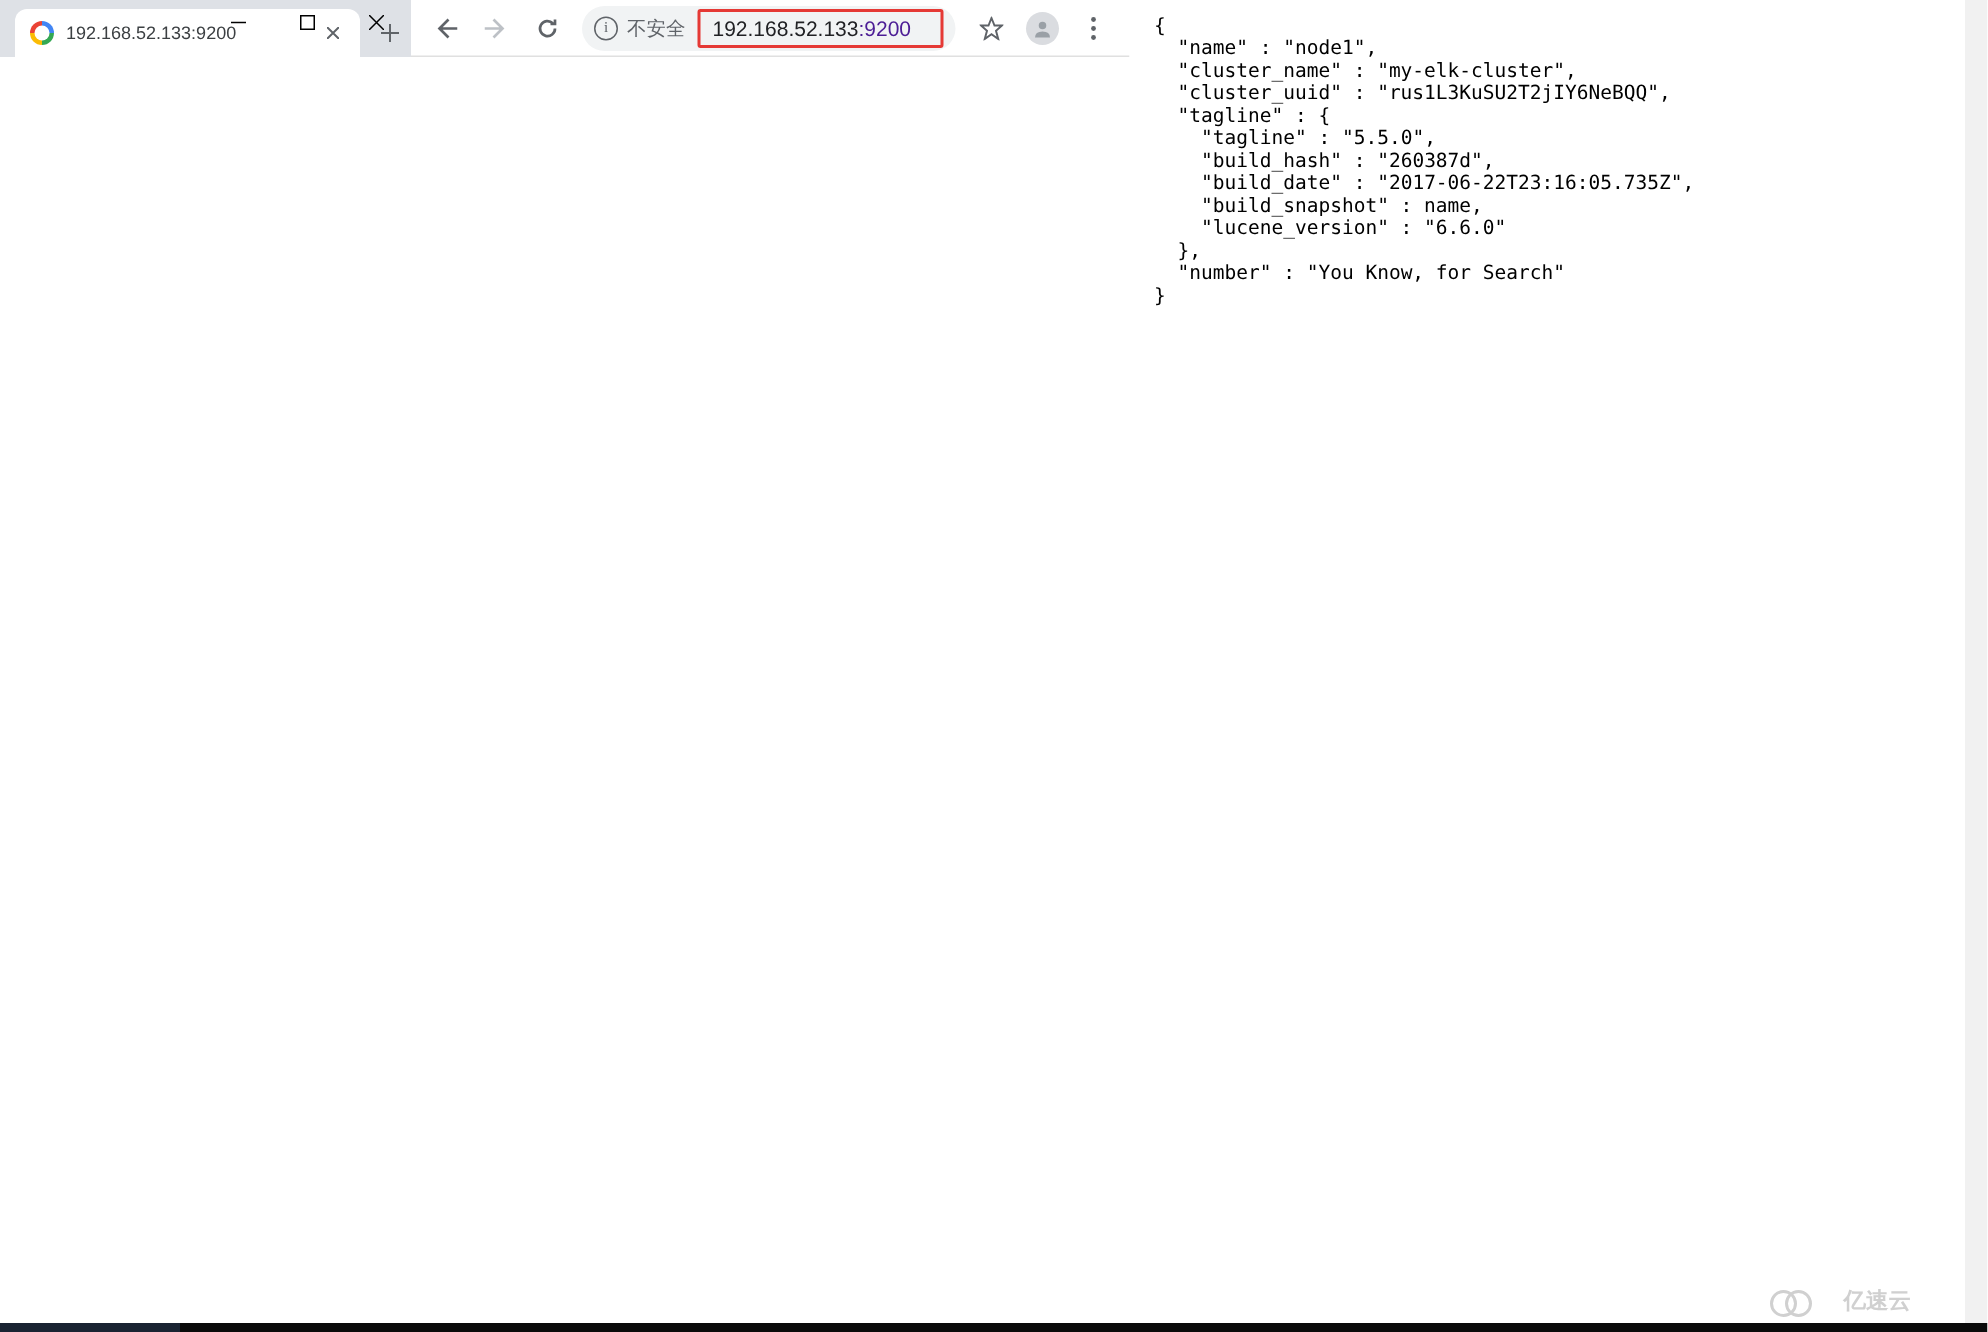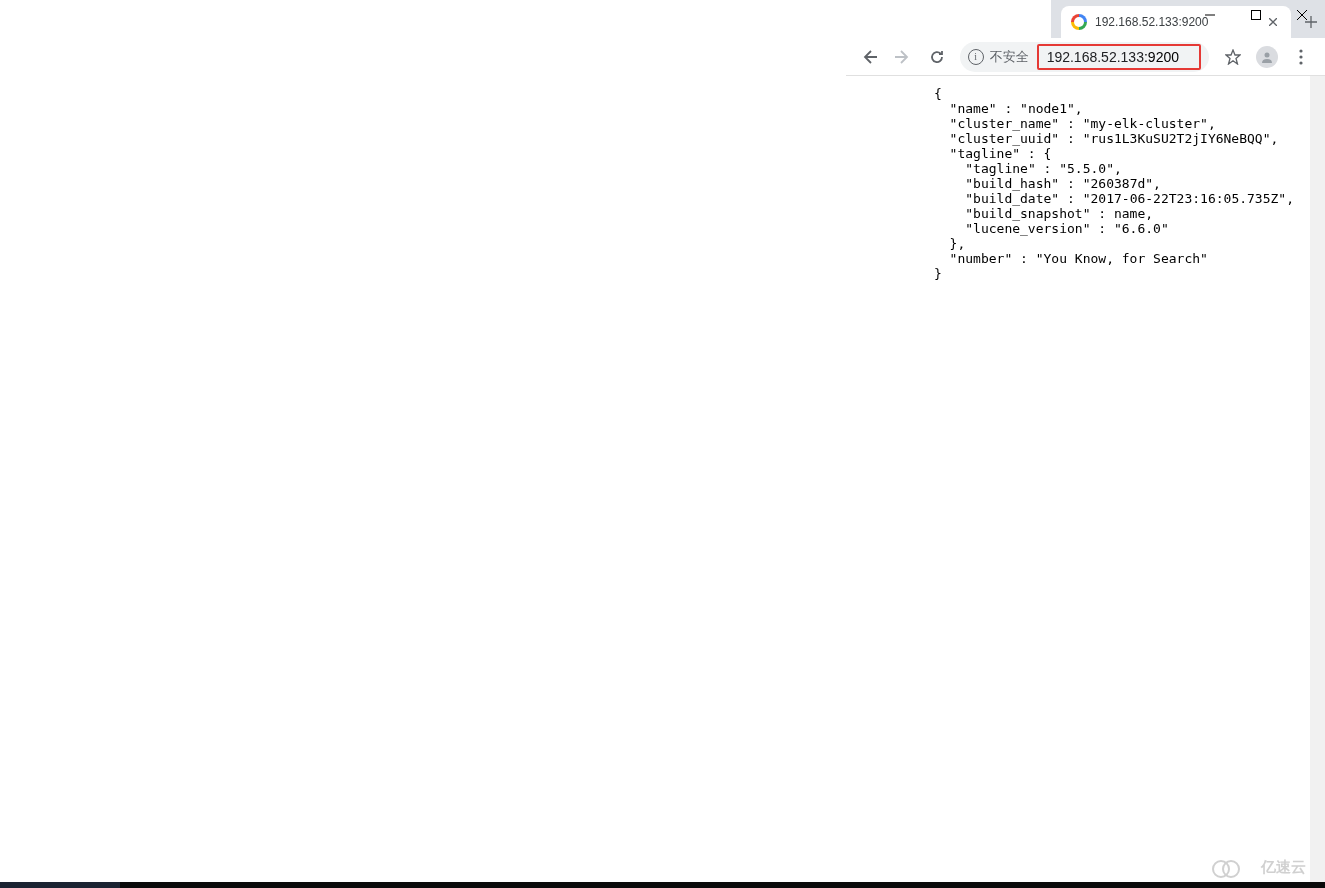--- a/index.html
+++ b/index.html
@@ -9,23 +9,22 @@
       background: #fff;
       width: 1325px;
       height: 888px;
       overflow: hidden;
       position: relative;
     }
     .browser-window {
       width: 100%;
       height: 100%;
       display: flex;
-      flex-direction: column;
+      flex-direction: row;
       background: #fff;
-      align-items: flex-end;
     }
     .titlebar {
       height: 38px;
       background: #dee1e6;
       display: flex;
       align-items: flex-end;
       position: relative;
     }
     .tabs-row {
       display: flex;
@@ -121,21 +120,21 @@
       border-radius:2px;
       padding: 4px 20px 4px 8px;
       margin-left:2px;
       height:26px;
       display:flex;
       align-items:center;
     }
     .url-text {
       color:#202124; font-size:14px;
     }
-    .url-port { color:#000000; }
+    .url-port { color:#4c1d95; }
     .toolbar-right {
       display:flex; align-items:center; gap:2px;
     }
     .star-btn, .avatar-btn, .menu-btn {
       width:32px; height:32px; display:flex; align-items:center; justify-content:center;
       color:#5f6368; cursor:pointer; border-radius:50%;
     }
     .avatar-circle {
       width:22px; height:22px; border-radius:50%; background:#dadce0;
       display:flex; align-items:center; justify-content:center;
@@ -147,21 +146,21 @@
       font-family: "SimSun", "宋体", monospace;
       font-size: 13px;
       line-height: 15px;
       white-space: pre;
       color:#000;
       position:relative;
       border-right: 15px solid #f1f1f1;
     }
     .watermark {
       position:absolute;
-      right:4px;
+      right:36px;
       bottom:12px;
       color:#d0d0d0;
       font-size:15px;
       font-weight:bold;
       display:flex;
       align-items:center;
       gap:21px;
       pointer-events:none;
     }
     .watermark-icon {

